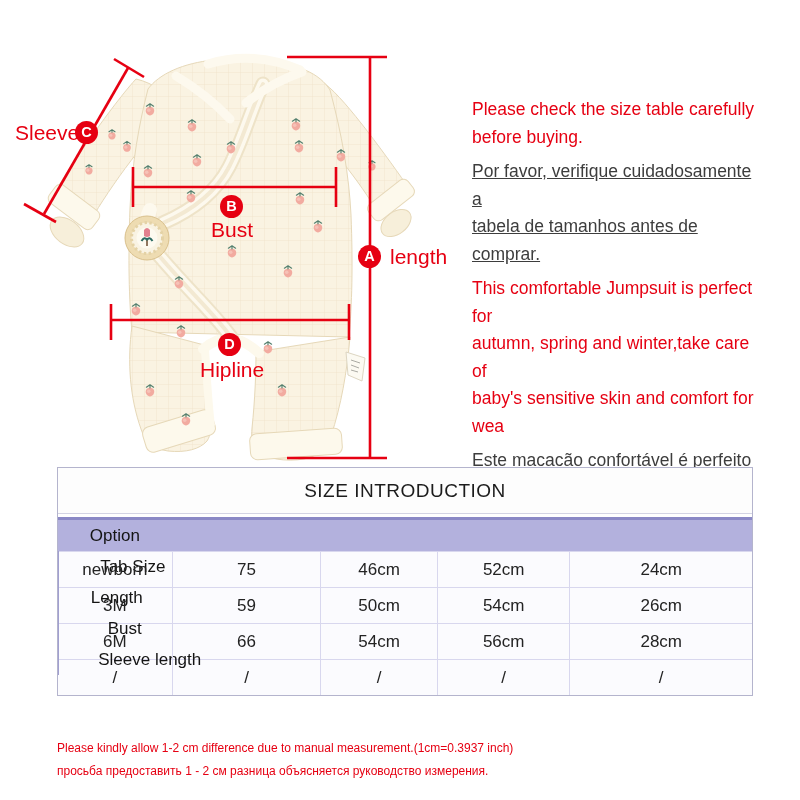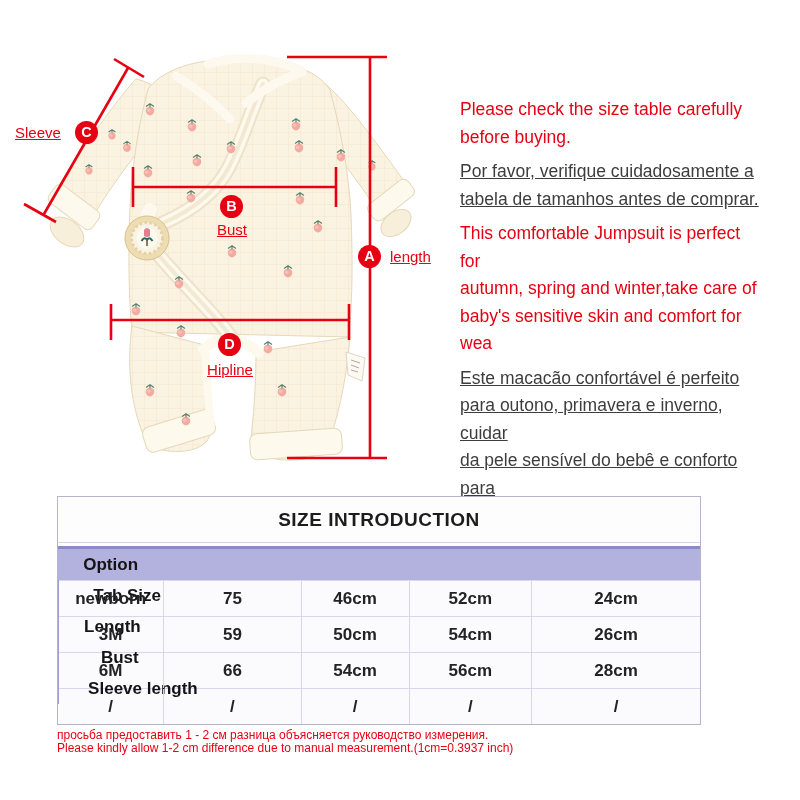--- a/index.html
+++ b/index.html
@@ -8,31 +8,31 @@
     font-family:"Liberation Sans","DejaVu Sans",sans-serif;
   }
   .stage{position:absolute;inset:0;}
   
   .art{position:absolute;left:0;top:0;}
   .mcircle{
     position:absolute;width:23px;height:23px;border-radius:50%;
     background:#e60012;color:#ffffff;font-size:14.5px;font-weight:bold;
     display:flex;align-items:center;justify-content:center;line-height:1;
   }
-  .mlabel{position:absolute;color:#e60012;font-size:15px;line-height:16px;text-decoration:underline;}
+  .mlabel{position:absolute;color:#e60012;font-size:21px;line-height:16px;}
   .mlabel.center{text-align:center;}
   
   .info{position:absolute;left:460px;top:96px;width:300px;}
-  .info p{margin:0 0 7px 0;font-size:17.5px;line-height:27.5px;white-space:pre-line;}
+  .info p{margin:0 0 7px 12px;font-size:17.5px;line-height:27.5px;white-space:pre-line;}
   .info p.red{color:#e60012;}
   .info p.dark{color:#3d3d3d;text-decoration:underline;}
   
   .tbl{
-    position:absolute;left:57px;top:496px;width:644px;
-    border:1px solid #b4b4cd;background:#ffffff;box-sizing:border-box;font-weight:bold;
+    position:absolute;left:57px;top:467px;width:696px;
+    border:1px solid #b4b4cd;background:#ffffff;box-sizing:border-box;
   }
   .tbl-title{
     height:45px;line-height:45px;text-align:center;font-size:19px;color:#1c1c1c;
     letter-spacing:.5px;border-bottom:1px solid #d4d4e4;background:#fdfdfd;
   }
   .tbl-head{
     display:flex;background:#b3b1dd;border-top:3px solid #8b89c6;margin-top:3px;
     height:31px;line-height:31px;flex-direction:column;
   }
   .tbl-head .c{border-left:1px solid #a19fd0;font-size:17px;color:#141414;}
@@ -40,21 +40,21 @@
   .tbl-row{
     display:flex;height:35px;line-height:35px;border-top:1px solid #d8d7ee;background:#fbfbfe;
   }
   .tbl-row .c{border-left:1px solid #d8d7ee;font-size:17px;color:#232323;}
   .tbl-row .c:first-child{border-left:none;}
   .c{text-align:center;box-sizing:border-box;}
   .c1{width:16.4%;}.c2{width:21.4%;}.c3{width:16.8%;}.c4{width:19.1%;}.c5{width:26.3%;}
   
   .note{position:absolute;left:57px;color:#e60012;font-size:12px;line-height:22px;white-space:nowrap;}
   .note1{top:737px;}
-  .note2{top:724px;}
+  .note2{top:760px;}
 </style>
 </head>
 <body>
 
 <div class="stage">
 
   <svg class="art" width="460" height="480" viewBox="0 0 460 480">
     <defs>
       <pattern id="q" width="12" height="12" patternUnits="userSpaceOnUse">
         <rect width="12" height="12" fill="#faf3e2"></rect>

